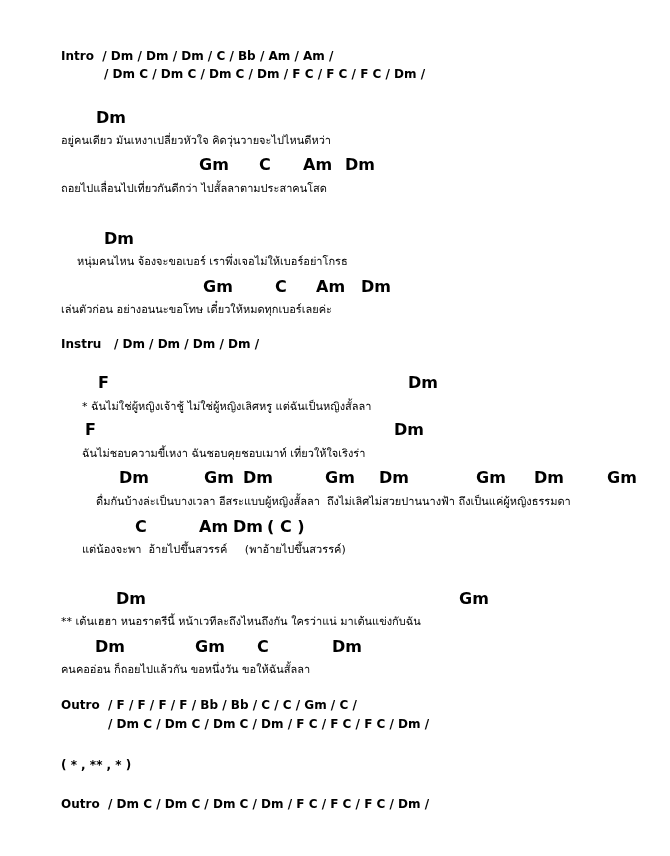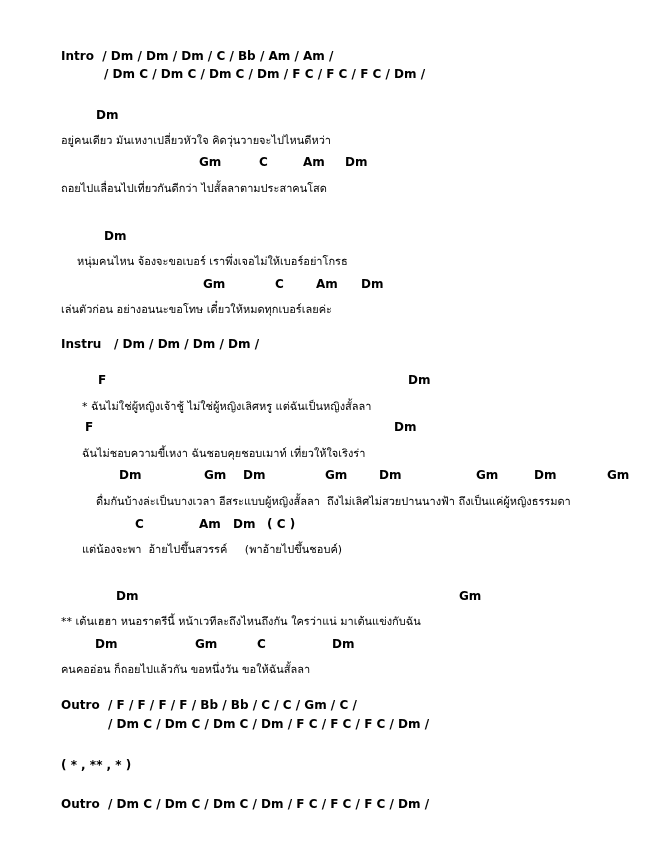--- a/index.html
+++ b/index.html
@@ -1,19 +1,19 @@
 <!DOCTYPE html>
 <html><head>
 <meta charset="utf-8">
 <style>
   html, body { margin: 0; padding: 0; background: #ffffff; }
   body { width: 670px; height: 856px; position: relative; overflow: hidden;
          font-family: "DejaVu Sans", sans-serif; color: #000; }
   .line { position: absolute; white-space: pre; }
-  .chord { font-weight: bold; font-size: 12px; }
+  .chord { font-weight: bold; font-size: 16px; }
   .lyric { font-size: 11px; }
   .section { font-weight: bold; font-size: 12px; }
 </style>
 </head>
 <body>
 
 <div class="line section" style="left:61px; top:41px;margin-top:8px;">Intro  / Dm / Dm / Dm / C / Bb / Am / Am /</div>
 <div class="line section" style="left:104px; top:67px;">/ Dm C / Dm C / Dm C / Dm / F C / F C / F C / Dm /</div>
 
 <div class="line chord" style="left:96px; top:108px;">Dm</div>
@@ -48,21 +48,21 @@
 <div class="line chord" style="left:379px; top:468px;">Dm</div>
 <div class="line chord" style="left:476px; top:468px;">Gm</div>
 <div class="line chord" style="left:534px; top:468px;">Dm</div>
 <div class="line chord" style="left:607px; top:468px;">Gm</div>
 <div class="line lyric" style="left:96px; top:492px;">ดื่มกันบ้างล่ะเป็นบางเวลา อีสระแบบผู้หญิงสั้ลลา  ถึงไม่เลิศไม่สวยปานนางฟ้า ถึงเป็นแค่ผู้หญิงธรรมดา</div>
 
 <div class="line chord" style="left:135px; top:517px;">C</div>
 <div class="line chord" style="left:199px; top:517px;">Am</div>
 <div class="line chord" style="left:233px; top:517px;">Dm</div>
 <div class="line chord" style="left:267px; top:517px;">( C )</div>
-<div class="line lyric" style="left:82px; top:540px;">แต่น้องจะพา  อ้ายไปขึ้นสวรรค์     (พาอ้ายไปขึ้นชอบค์)</div>
+<div class="line lyric" style="left:82px; top:540px;">แต่น้องจะพา  อ้ายไปขึ้นสวรรค์     (พาอ้ายไปขึ้นสวรรค์)</div>
 
 <div class="line chord" style="left:116px; top:589px;">Dm</div>
 <div class="line chord" style="left:459px; top:589px;">Gm</div>
 <div class="line lyric" style="left:61px; top:612px;text-align:right;">** เต้นเฮฮา หนอราตรีนี้ หน้าเวทีละถึงไหนถึงกัน ใครว่าแน่ มาเต้นแข่งกับฉัน</div>
 <div class="line chord" style="left:95px; top:637px;">Dm</div>
 <div class="line chord" style="left:195px; top:637px;">Gm</div>
 <div class="line chord" style="left:257px; top:637px;">C</div>
 <div class="line chord" style="left:332px; top:637px;">Dm</div>
 <div class="line lyric" style="left:61px; top:660px;">คนคออ่อน ก็ถอยไปแล้วกัน ขอหนึ่งวัน ขอให้ฉันสั้ลลา</div>
 

